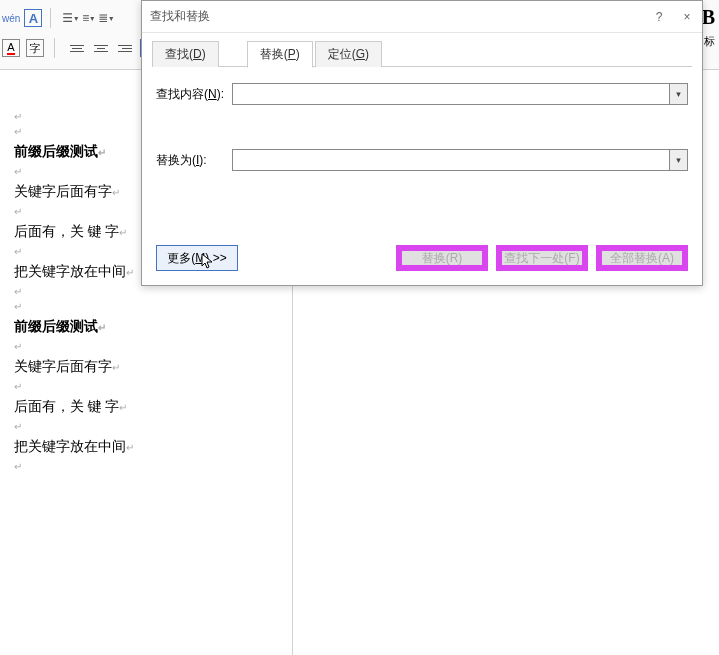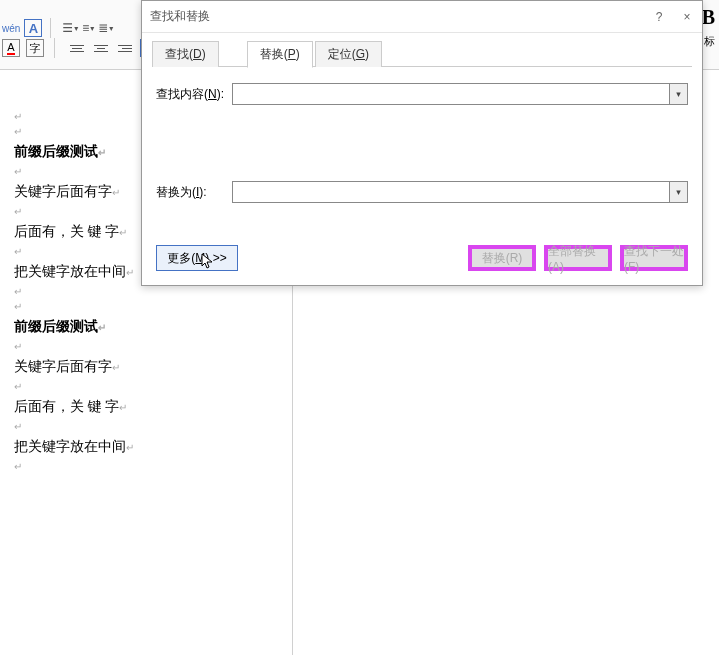--- a/index.html
+++ b/index.html
@@ -24,21 +24,20 @@
     background: #fafafa;
     border-bottom: 1px solid #d0d0d0;
   }
   .toolbar-row1 {
     position: absolute;
     top: 8px;
     left: 2px;
     display: flex;
     gap: 4px;
     align-items: center;
-    margin-top: 10px;
   }
   .tb-label {
     font-size: 10px;
     color: #4472c4;
   }
   .tb-box {
     width: 18px; height: 18px;
     border: 1px solid #4472c4;
     display: flex; align-items: center; justify-content: center;
     font-weight: bold; font-size: 13px; color: #4472c4;
@@ -167,21 +166,21 @@
   }
   .dlg-tab.active {
     background: #fff;
     border: 1px solid #ccc;
     border-bottom: 1px solid #fff;
     margin-bottom: -1px;
     margin-left: 26px;
   }
 
   .dlg-body { padding: 16px 14px 0 14px; }
-  .dlg-row { display:flex; align-items:center; margin-bottom: 76px; }
+  .dlg-row { display:flex; align-items:center; margin-bottom: 44px; }
   .dlg-row.last { margin-bottom: 0; }
   .dlg-label { width: 76px; font-size: 12px; }
   .dlg-input {
     flex:1;
     display:flex;
     border:1px solid #888;
     height: 22px;
   }
   .dlg-input input {
     flex:1; border:none; outline:none; font-size:12px; padding:0 4px;
@@ -209,24 +208,24 @@
     background: #efefef;
     font-size: 12px;
     display:flex; align-items:center; justify-content:center;
   }
   .dlg-btn-more {
     width: 82px;
     border: 1px solid #4472c4;
     background: #eaf1fb;
   }
   .dlg-btn-mid {
-    width: 68px;
+    width: 92px;
     color: #aaa;
     background: #e0e0e0;
-    border: 4px solid #d946ef;
+    border: 6px solid #d946ef;
   }
   .dlg-btn-close {
     width: 88px;
     margin-left: 0;
   }
 
   
   .cursor {
     position:absolute;
     top: 253px;
@@ -355,24 +354,24 @@
 
   <div class="dlg-buttons">
     <div class="dlg-btn dlg-btn-more">
         <span>更多(<span class="ak">M</span>) &gt;&gt;</span>
       </div>
     <div style="flex:1"></div>
     <div class="dlg-btn dlg-btn-mid">
         <span>替换(R)</span>
       </div>
     <div class="dlg-btn dlg-btn-mid">
+        <span>查找下一处(F)</span>
+      </div>
+    <div class="dlg-btn dlg-btn-mid">
         <span>全部替换(A)</span>
-      </div>
-    <div class="dlg-btn dlg-btn-mid">
-        <span>查找下一处(F)</span>
       </div>
   </div>
 </div>
 
 <div class="cursor">
   <svg viewBox="0 0 14 18">
       <path d="M1 1 L1 13 L4 10 L6 15 L8 14 L6 9 L11 9 Z" fill="white" stroke="black" stroke-width="1"></path>
     </svg>
 </div>
 

